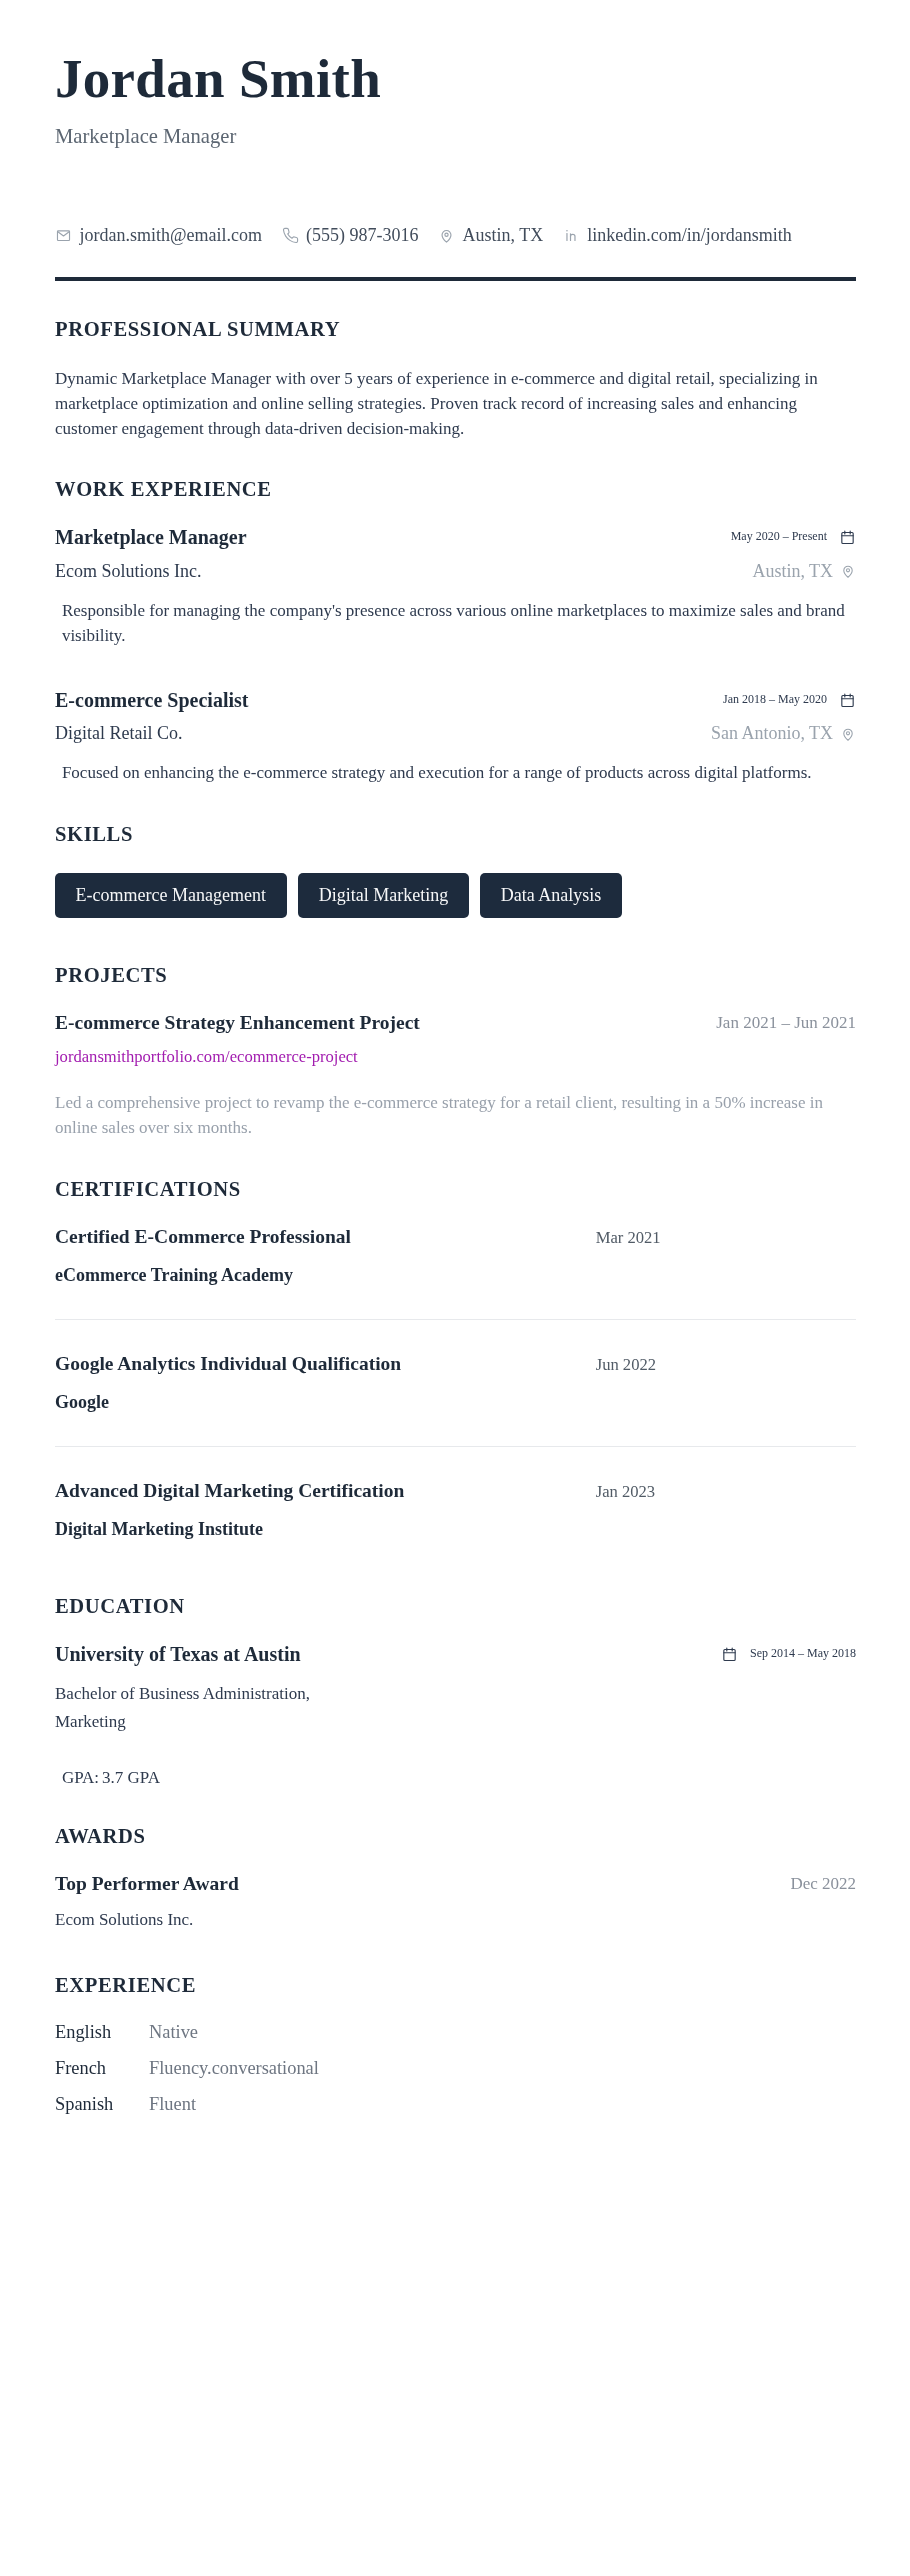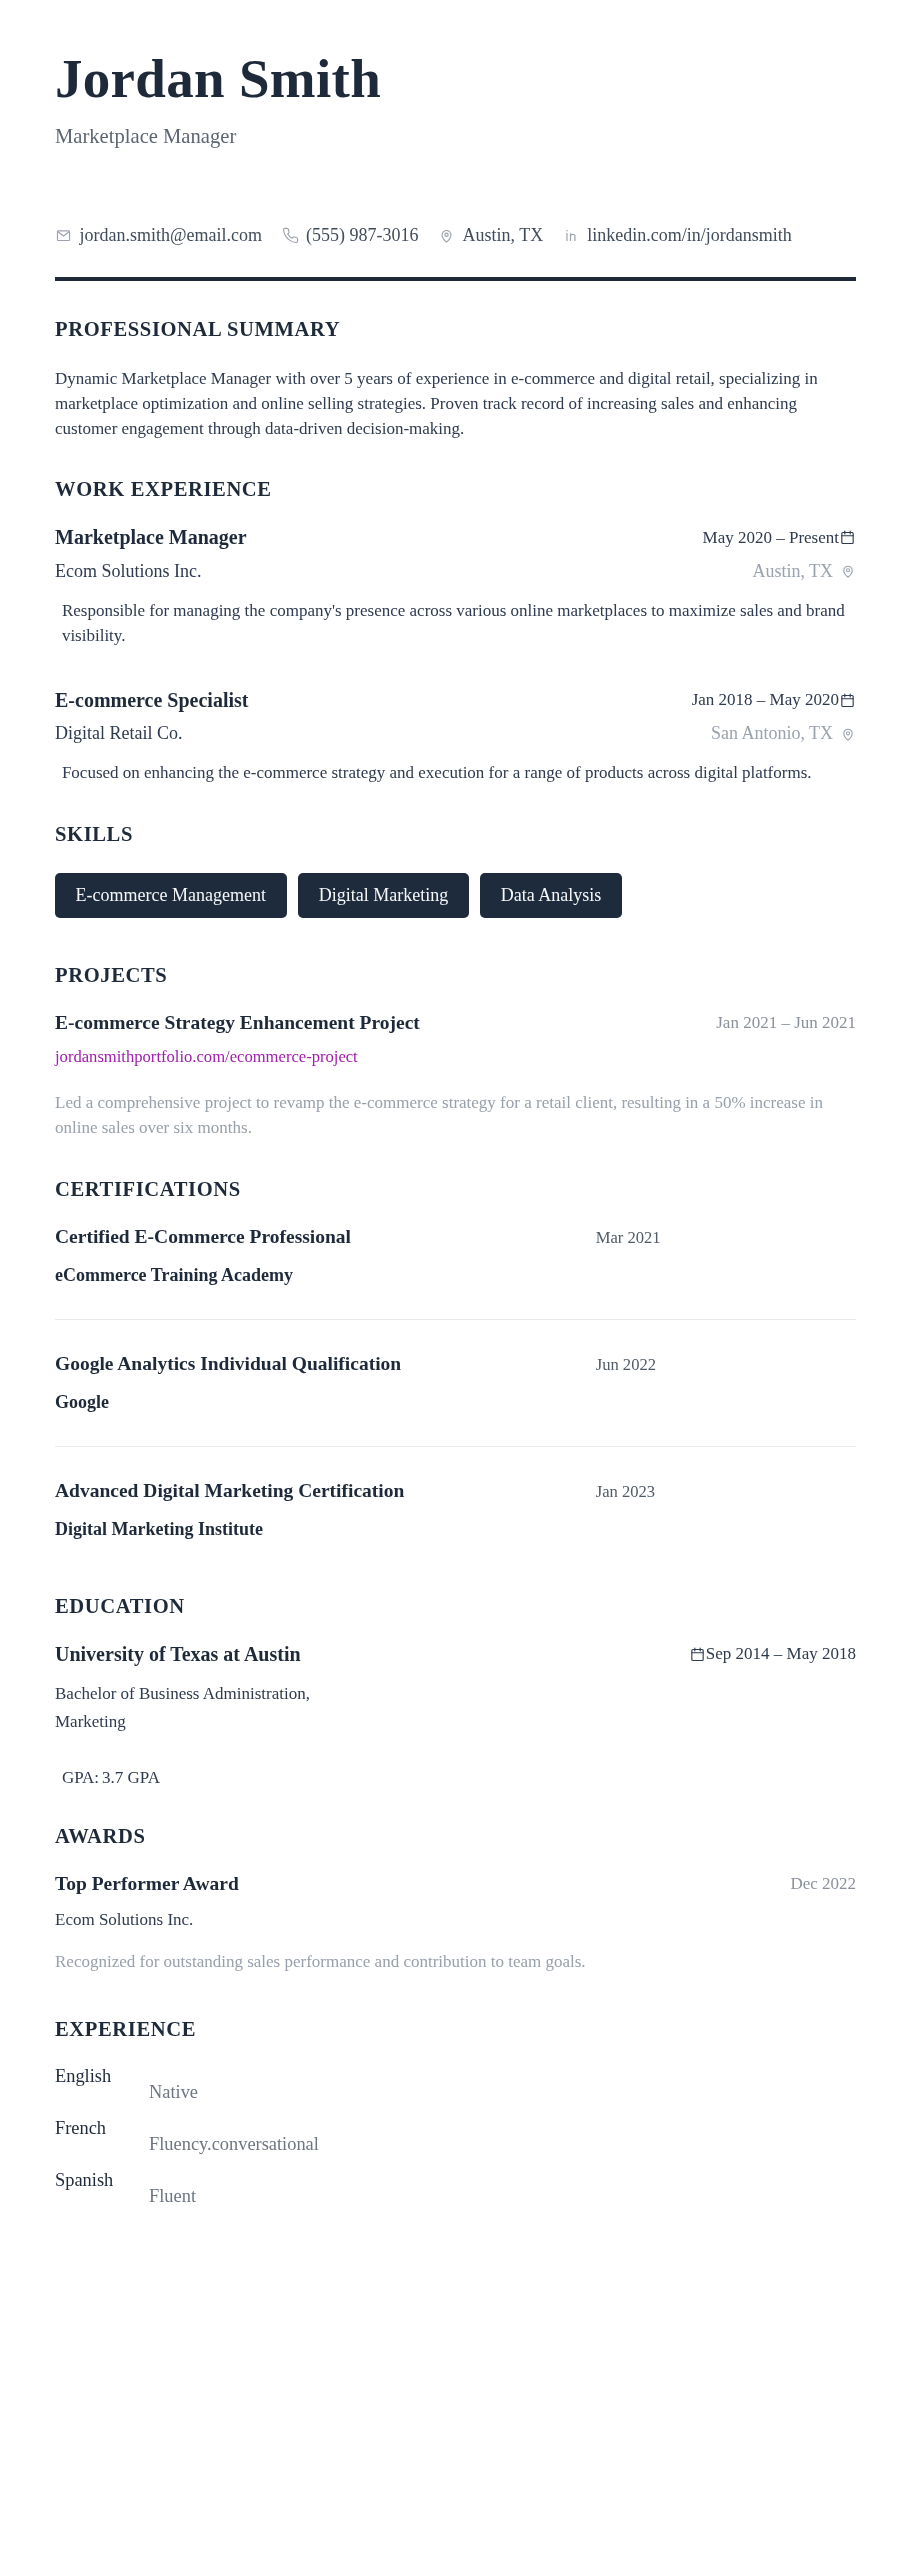--- a/index.html
+++ b/index.html
@@ -75,23 +75,22 @@
   .job { margin-bottom: 40px; }
   .job:last-child { margin-bottom: 0; }
   .job-title, .entry-title {
     margin: 0;
     font-size: 20px;
     font-weight: 700;
     color: #1e2a39;
   }
   .date-dark {
     display: inline-flex;
-    align-items: center;
-    gap: 0;
-    font-size: 17px;
+    gap: 12px;
+    font-size: 12px;
     color: #2e3a4e;
     white-space: nowrap;
   }
   .date-dark .icon { color: #2e3a4e; display: inline-flex; }
   .company-row { margin-top: 11.5px; }
   .company-name { font-size: 18px; color: #2e3a4e; }
   .location {
     display: inline-flex;
     align-items: center;
     gap: 6.9px;
@@ -157,21 +156,21 @@
   }
 
   
   .award-issuer { margin-top: 15px; font-size: 17px; color: #2e3a4e; }
   .award-desc { margin-top: 18.4px; }
 
   
   .lang-row { display: flex; margin-bottom: 15px; font-size: 18.4px; }
   .lang-row:last-child { margin-bottom: 0; }
   .lang-label { width: 94px; color: #1e2a39; }
-  .lang-level { color: #6e7682; margin-top: 16px; }
+  .lang-level { color: #6e7682; }
 </style>
 </head>
 <body>
 
 <div class="page">
 
   <header>
     <h1 class="name">Jordan Smith</h1>
     <div class="subtitle">Marketplace Manager</div>
 
@@ -363,21 +362,20 @@
   </section>
 
   <section class="awards-section">
     <h2 class="section-heading">AWARDS</h2>
     <div class="award">
       <div class="entry-row">
         <h3 class="project-title">Top Performer Award</h3>
         <span class="date-muted">Dec 2022</span>
       </div>
       <div class="award-issuer">Ecom Solutions Inc.</div>
-      <p class="muted-desc award-desc">Recognized for outstanding sales performance and contribution to team goals.</p>
     </div>
   </section>
 
   <section class="languages-section">
     <h2 class="section-heading">EXPERIENCE</h2>
     <div class="lang-row">
       <span class="lang-label">English</span>
       <span class="lang-level">Native</span>
     </div>
     <div class="lang-row">

